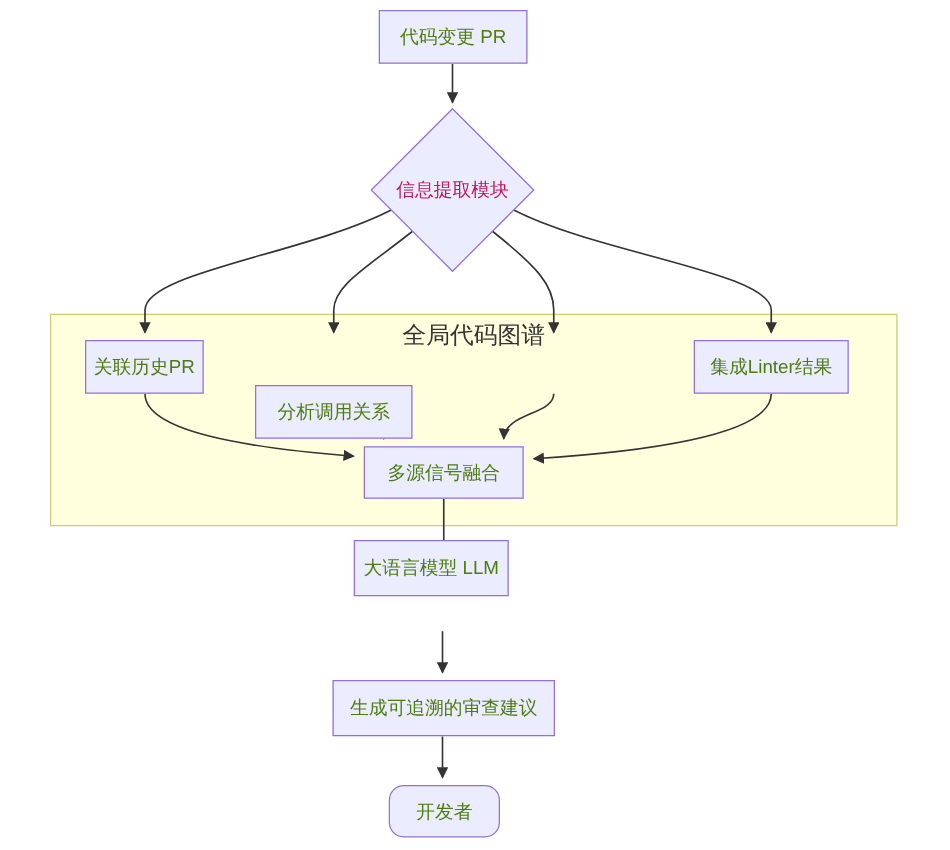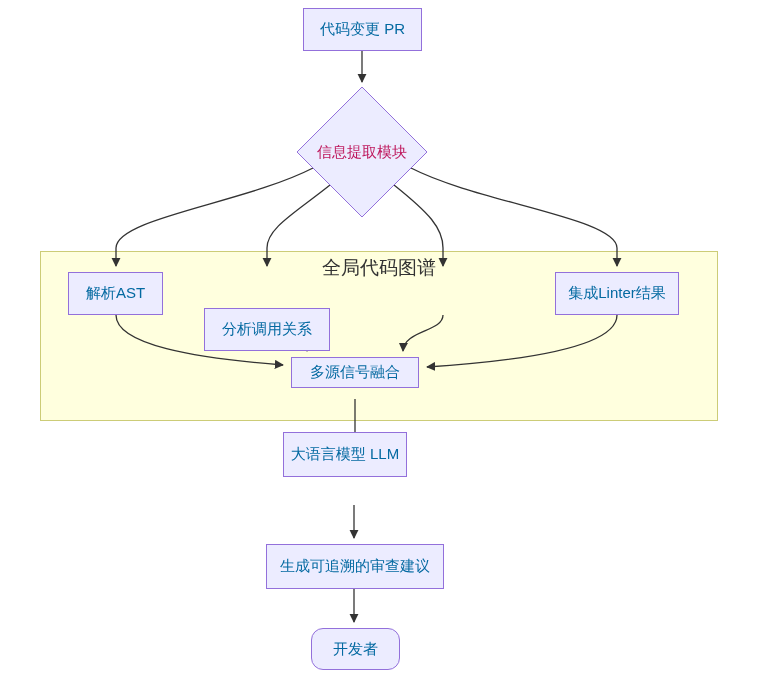--- a/index.html
+++ b/index.html
@@ -27,39 +27,39 @@
     position:absolute;top:3px;left:0;width:100%;
     text-align:center;
     font-size:19px;color:#333333;
   }
   .node{
     position:absolute;
     background:#ECECFF;
     border:1px solid #9370DB;
     box-sizing:border-box;
     display:flex;align-items:center;justify-content:center;
-    font-size:15px;color:#0369a1;
+    font-size:15px;color:#4d7c0f;
     z-index:3;
     text-align:center;
     white-space:nowrap;
   }
   .diamond-label{
     position:absolute;
     left:297px;top:87px;width:130px;height:130px;
     display:flex;align-items:center;justify-content:center;
     font-size:15px;color:#be185d;
     z-index:3;
   }
   
   .n-pr      {left:303px;top:8px;  width:119px;height:43px;}
   .n-ast     {left:68px; top:272px;width:95px; height:43px;}
   .n-call    {left:204px;top:272px;width:126px;height:43px;margin-top:36px;}
   .n-history {left:371px;top:272px;width:143px;height:43px;}
   .n-linter  {left:555px;top:272px;width:124px;height:43px;}
-  .n-fusion  {left:291px;top:357px;width:128px;height:31px;}
+  .n-fusion  {left:291px;top:357px;width:128px;height:42px;}
   .n-llm     {left:283px;top:432px;width:124px;height:45px;}
   .n-review  {left:266px;top:544px;width:178px;height:45px;text-align:right;}
   .n-dev     {left:311px;top:628px;width:89px; height:42px;border-radius:12px;}
 </style>
 </head>
 <body>
 
 <div class="canvas">
 
   <div class="cluster">
@@ -96,21 +96,21 @@
 
   <div class="node n-pr">
     <span>代码变更 PR</span>
   </div>
 
   <div class="diamond-label">
     <span>信息提取模块</span>
   </div>
 
   <div class="node n-ast">
-    <span>解析AST</span>
+    <span>关联历史PR</span>
   </div>
 
   <div class="node n-call">
     <span>分析调用关系</span>
   </div>
 
 
   <div class="node n-linter">
     <span>集成Linter结果</span>
   </div>

